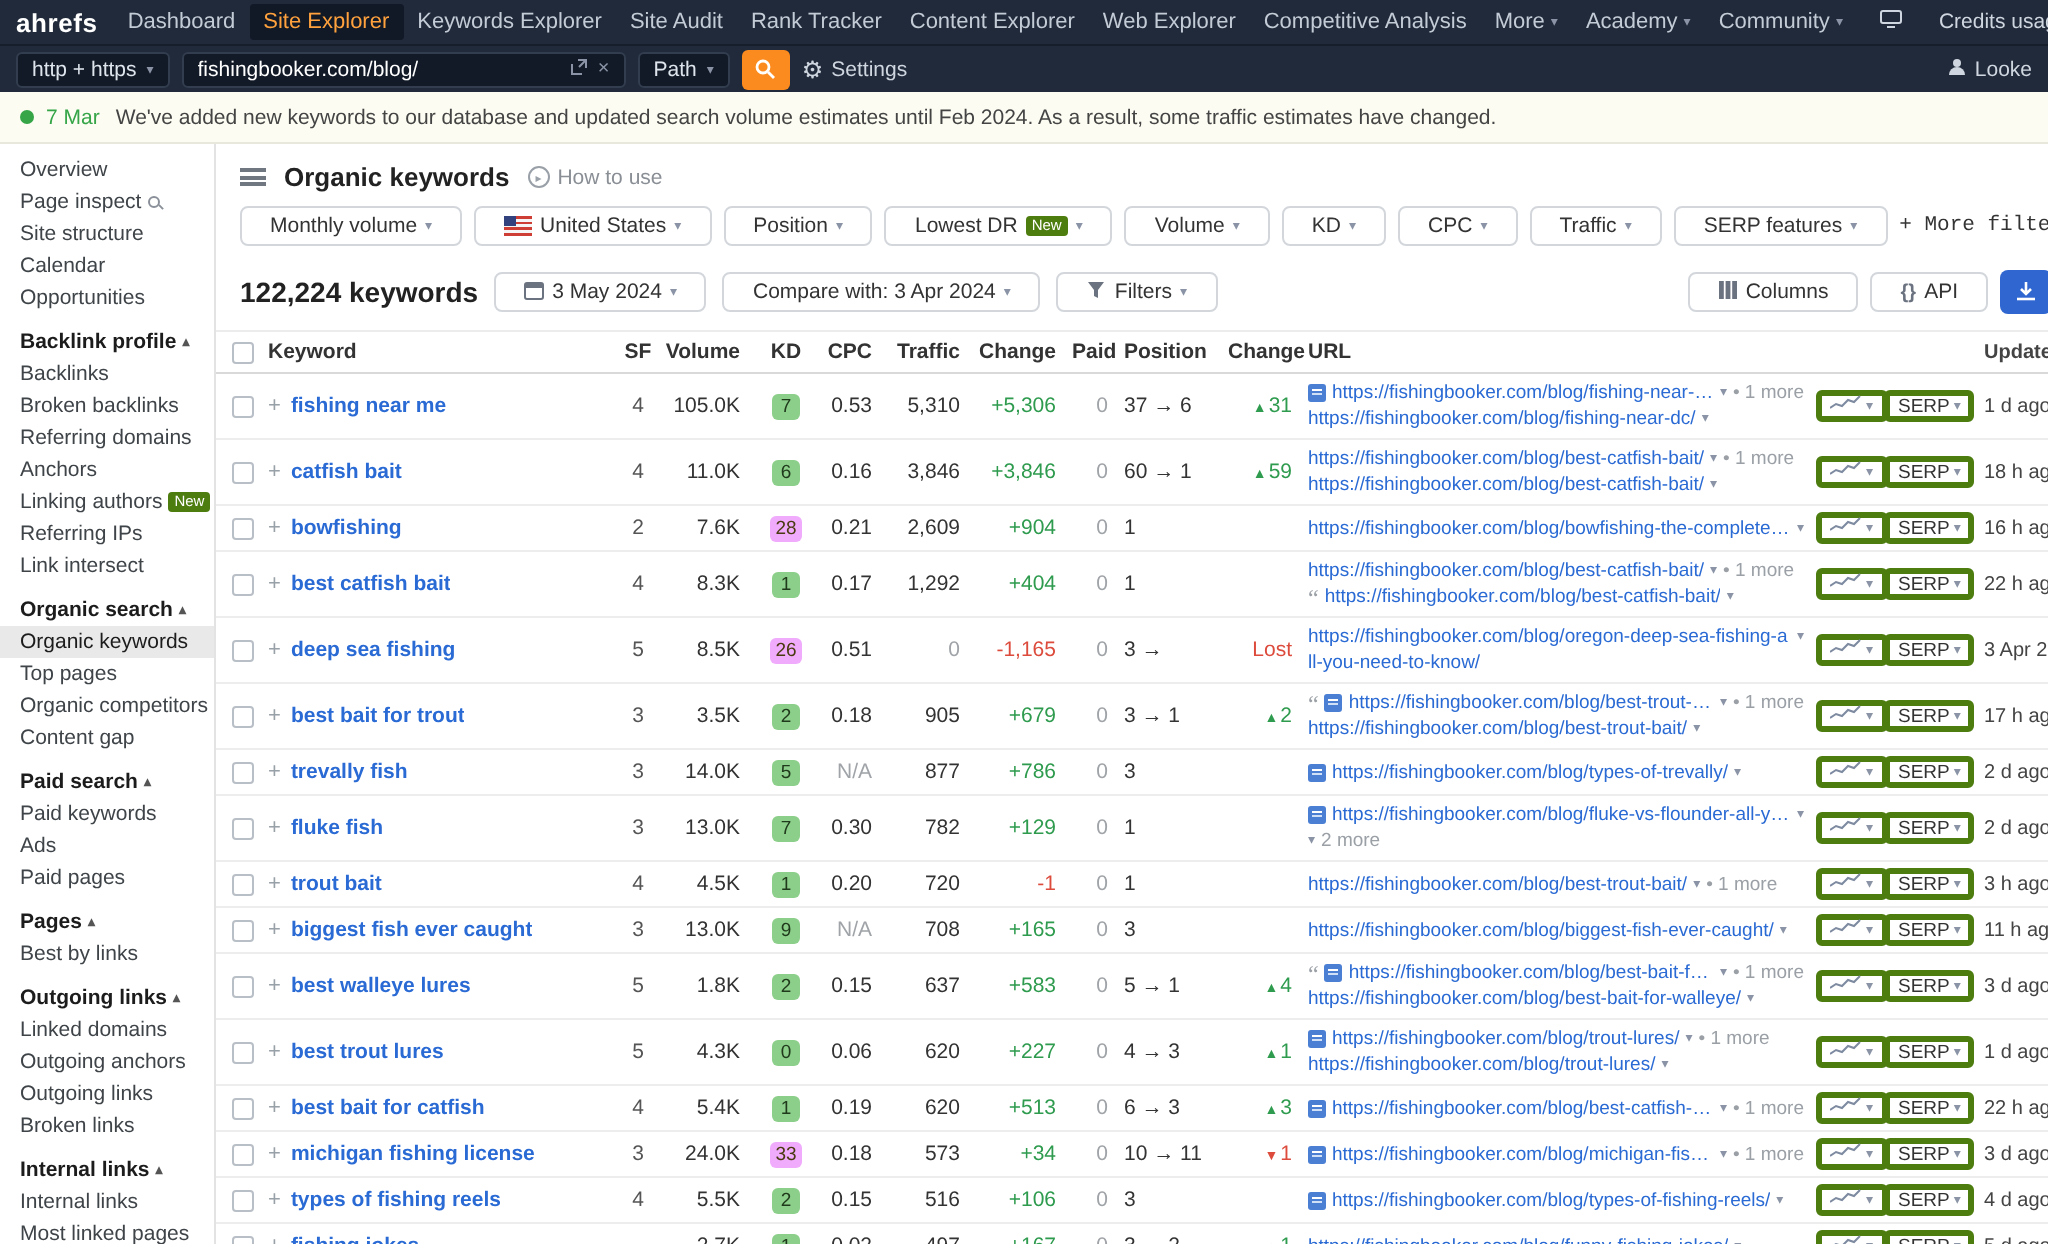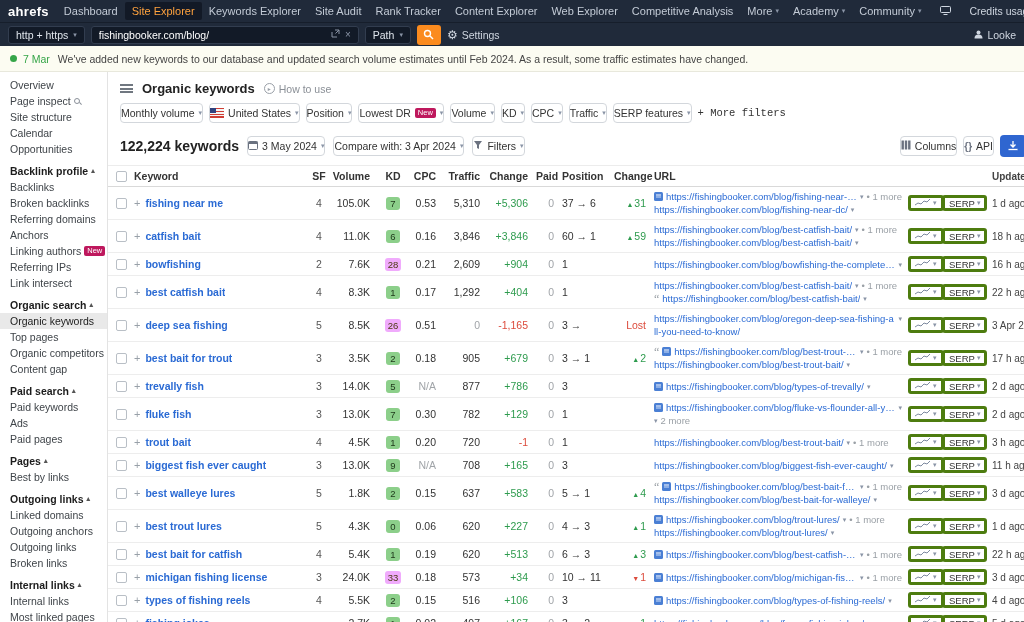--- a/index.html
+++ b/index.html
@@ -17,21 +17,21 @@
   .nav-right { margin-left:auto; display:flex; align-items:center; gap:12px; }
   .nav-util { color:#cfd6e0; font-size:10.5px; display:inline-flex; align-items:center; gap:18px;
     white-space:nowrap; cursor:pointer; }
 
   
   .searchbar { height:24px; background:#202a3a; border-top:1px solid #161e2b; display:flex;
     align-items:center; gap:6px; padding:0 8px; }
   .darkbox { background:#121a27; border:1px solid #323d4f; border-radius:3px; color:#dfe5ec;
     font-size:10.5px; padding:2px 7px; display:inline-flex; align-items:center; gap:5px;
     white-space:nowrap; cursor:pointer; }
-  .url-box { width:268px; justify-content:space-between; }
+  .url-box { width:222px; justify-content:space-between; }
   .url-box .url-text { color:#fff; overflow:hidden; text-overflow:ellipsis; }
   .input-icons { display:inline-flex; gap:5px; align-items:center; color:#8a94a6; font-size:10px; }
   .search-btn { width:24px; height:20px; background:#fb8b1e; border:none; border-radius:3px;
     display:inline-flex; align-items:center; justify-content:center; cursor:pointer; }
   .settings { color:#cfd6e0; font-size:10.5px; display:inline-flex; align-items:center; gap:4px; cursor:pointer; }
   .gear { font-size:12px; }
   .sb-right { margin-left:auto; color:#cfd6e0; font-size:10.5px; display:inline-flex;
     align-items:center; gap:4px; white-space:nowrap; cursor:pointer; }
 
   
@@ -42,21 +42,21 @@
 
   
   .main { display:flex; height:550px; }
   .sidebar { width:108px; flex:none; border-right:1px solid #e3e3e3; padding:5px 0 0;
     font-size:10.5px; color:#3f4449; overflow:hidden; }
   .side-item { padding:2px 10px; white-space:nowrap; cursor:pointer; display:flex; align-items:center; gap:3px; }
   .side-item.active { background:#e9e9e9; color:#1c1c1c; }
   .side-header { font-weight:bold; color:#1c1c1c; padding:2px 10px; margin-top:6px;
     display:flex; align-items:center; gap:3px; cursor:pointer; white-space:nowrap; }
   .side-caret { font-size:7px; color:#555; }
-  .badge-new { background:#be185d; color:#fff; font-size:7.5px; line-height:10px; padding:0 3px;
+  .badge-new { background:#4d7c0f; color:#fff; font-size:7.5px; line-height:10px; padding:0 3px;
     border-radius:2px; display:inline-block; }
   .mini-mag { width:6px; height:6px; border:1px solid #8a9099; border-radius:50%; position:relative;
     display:inline-block; }
   .mini-mag::after { content:''; position:absolute; width:3px; height:1px; background:#8a9099;
     transform:rotate(45deg); right:-3px; bottom:-1px; }
 
   .content { flex:1; min-width:0; display:flex; flex-direction:column; overflow:hidden; }
 
   
   .page-head { display:flex; align-items:center; gap:9px; padding:9px 12px 5px; }
@@ -64,21 +64,21 @@
     position:relative; cursor:pointer; flex:none; }
   .hamburger::after { content:''; position:absolute; left:0; right:0; top:2px; height:2px; background:#707780; }
   .page-title { font-size:13px; font-weight:bold; color:#222; }
   .help { color:#8a8f96; font-size:10.5px; display:inline-flex; align-items:center; gap:4px; cursor:pointer; }
   .play-circle { width:11px; height:11px; border:1px solid #9aa0a8; border-radius:50%;
     display:inline-flex; align-items:center; justify-content:center; font-size:6px; color:#9aa0a8; }
 
   
   .filter-row { display:flex; align-items:center; gap:6px; padding:2px 12px 8px; }
   .btn { height:20px; border:1px solid #d3d7dc; border-radius:4px; background:#fff; font-size:10.5px;
-    color:#333; padding:0 0; display:inline-flex; align-items:center; gap:4px; cursor:pointer;
+    color:#333; padding:0 14px; display:inline-flex; align-items:center; gap:4px; cursor:pointer;
     white-space:nowrap; font-family:inherit; }
   .more-filters { font-size:10.5px; color:#333; cursor:pointer; white-space:nowrap;font-family:Liberation Mono, monospace; }
   .flag { position:relative; width:14px; height:10px; flex:none;
     background:repeating-linear-gradient(180deg,#cf3e35 0 1.4px,#f5f5f5 1.4px 2.8px); }
   .flag::after { content:''; position:absolute; top:0; left:0; width:6px; height:5px; background:#31427e; }
 
   .toolbar { display:flex; align-items:center; gap:8px; padding:4px 12px 8px; overflow:hidden; }
   .count { font-size:14px; font-weight:bold; color:#222; white-space:nowrap; }
   .tb-right { margin-left:auto; display:flex; align-items:center; gap:6px; }
   .braces { color:#6b7280; font-weight:bold; font-size:10px; }

